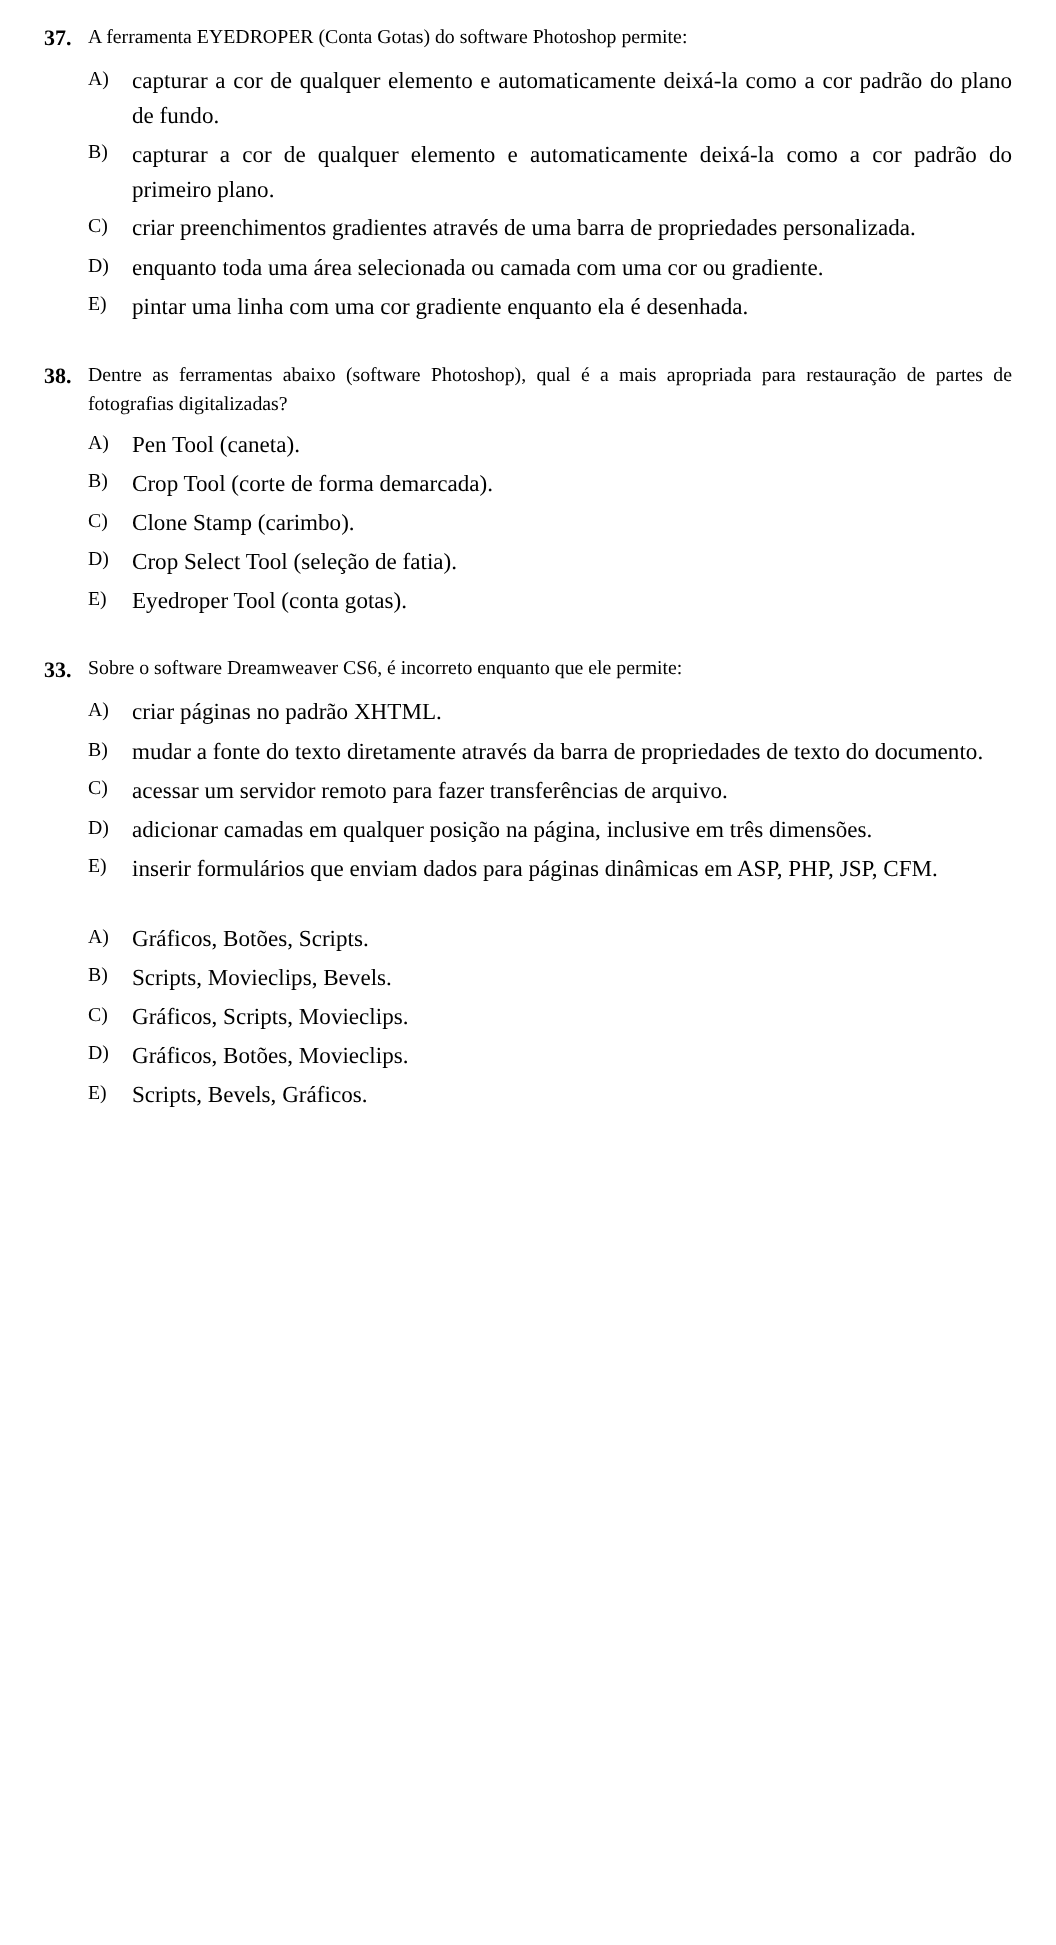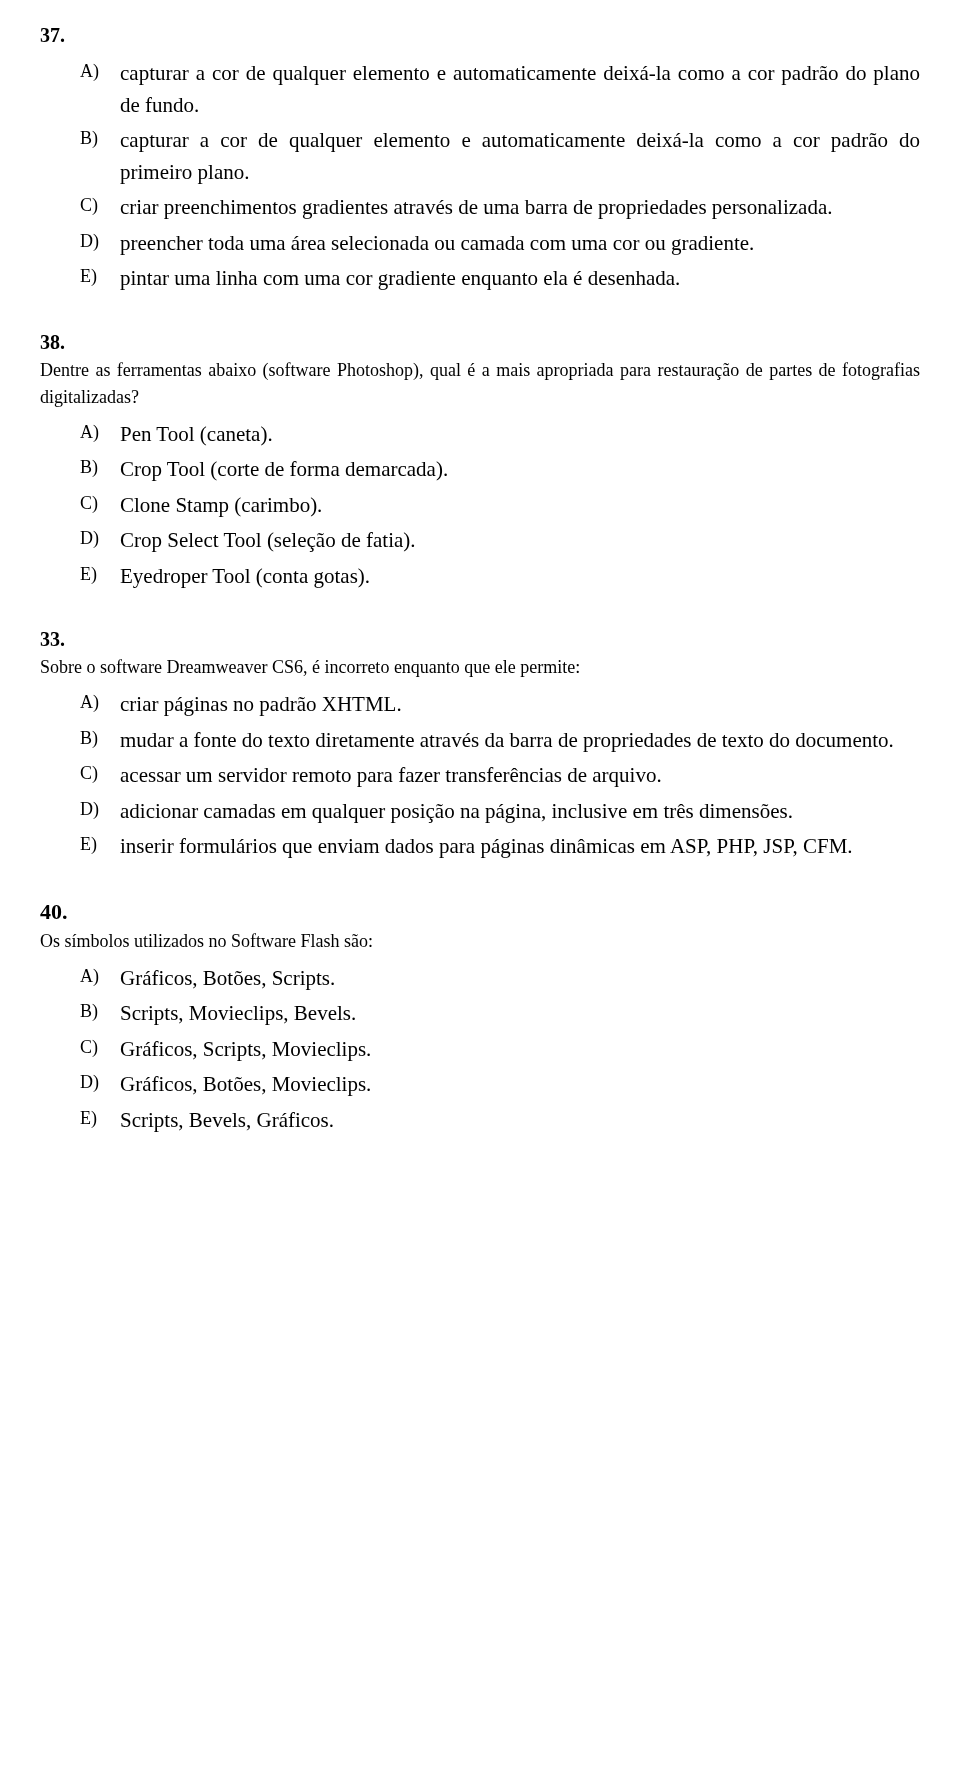--- a/index.html
+++ b/index.html
@@ -19,21 +19,20 @@
     }
 
     .question-block {
       margin-bottom: 32px;
     }
 
     .question-header {
       display: flex;
       align-items: flex-start;
       margin-bottom: 8px;
-      flex-direction: column;
     }
 
     .question-number {
       font-weight: bold;
       font-size: 20px;
       min-width: 40px;
       flex-shrink: 0;
     }
 
     .question-text {
@@ -68,37 +67,38 @@
 
     .underline {
     }
   </style>
 </head>
 <body>
 
 <div class="question-block">
   <div class="question-header">
     <span class="question-number">37.</span>
+    <span class="question-text">A ferramenta EYEDROPER (Conta Gotas) do software Photoshop permite:</span>
   </div>
   <div class="options-list">
     <div class="option-item">
       <span class="option-letter">A)</span>
       <span class="option-text">capturar a cor de qualquer elemento e automaticamente deixá-la como a cor padrão do plano de fundo.</span>
     </div>
     <div class="option-item">
       <span class="option-letter">B)</span>
       <span class="option-text">capturar a cor de qualquer elemento e automaticamente deixá-la como a cor padrão do primeiro plano.</span>
     </div>
     <div class="option-item">
       <span class="option-letter">C)</span>
       <span class="option-text">criar preenchimentos gradientes através de uma barra de propriedades personalizada.</span>
     </div>
     <div class="option-item">
       <span class="option-letter">D)</span>
-      <span class="option-text">preencher toda uma área selecionada ou camada com uma cor ou gradiente.</span>
+      <span class="option-text">enquanto toda uma área selecionada ou camada com uma cor ou gradiente.</span>
     </div>
     <div class="option-item">
       <span class="option-letter">E)</span>
       <span class="option-text">pintar uma linha com uma cor gradiente enquanto ela é desenhada.</span>
     </div>
   </div>
 </div>
 
 <div class="question-block">
   <div class="question-header">
@@ -154,24 +154,20 @@
       <span class="option-text">adicionar camadas em qualquer posição na página, inclusive em três dimensões.</span>
     </div>
     <div class="option-item">
       <span class="option-letter">E)</span>
       <span class="option-text">inserir formulários que enviam dados para páginas dinâmicas em ASP, PHP, JSP, CFM.</span>
     </div>
   </div>
 </div>
 
 <div class="question-block">
-  <div class="question-header">
-    <span class="question-number" style="font-size:22px; font-weight:bold;">40.</span>
-    <span class="question-text">Os símbolos utilizados no Software Flash são:</span>
-  </div>
   <div class="options-list">
     <div class="option-item">
       <span class="option-letter">A)</span>
       <span class="option-text">Gráficos, Botões, Scripts.</span>
     </div>
     <div class="option-item">
       <span class="option-letter">B)</span>
       <span class="option-text">Scripts, Movieclips, Bevels.</span>
     </div>
     <div class="option-item">

